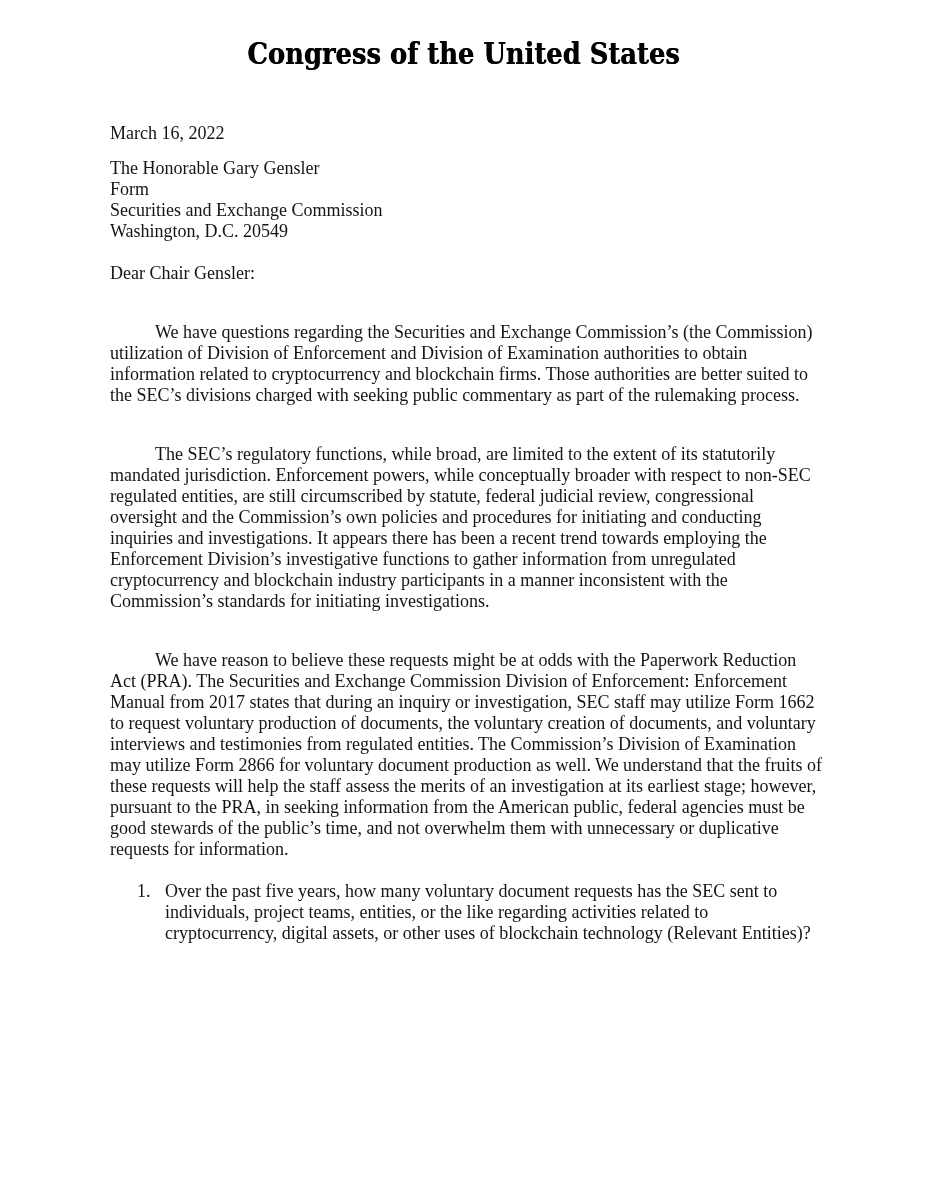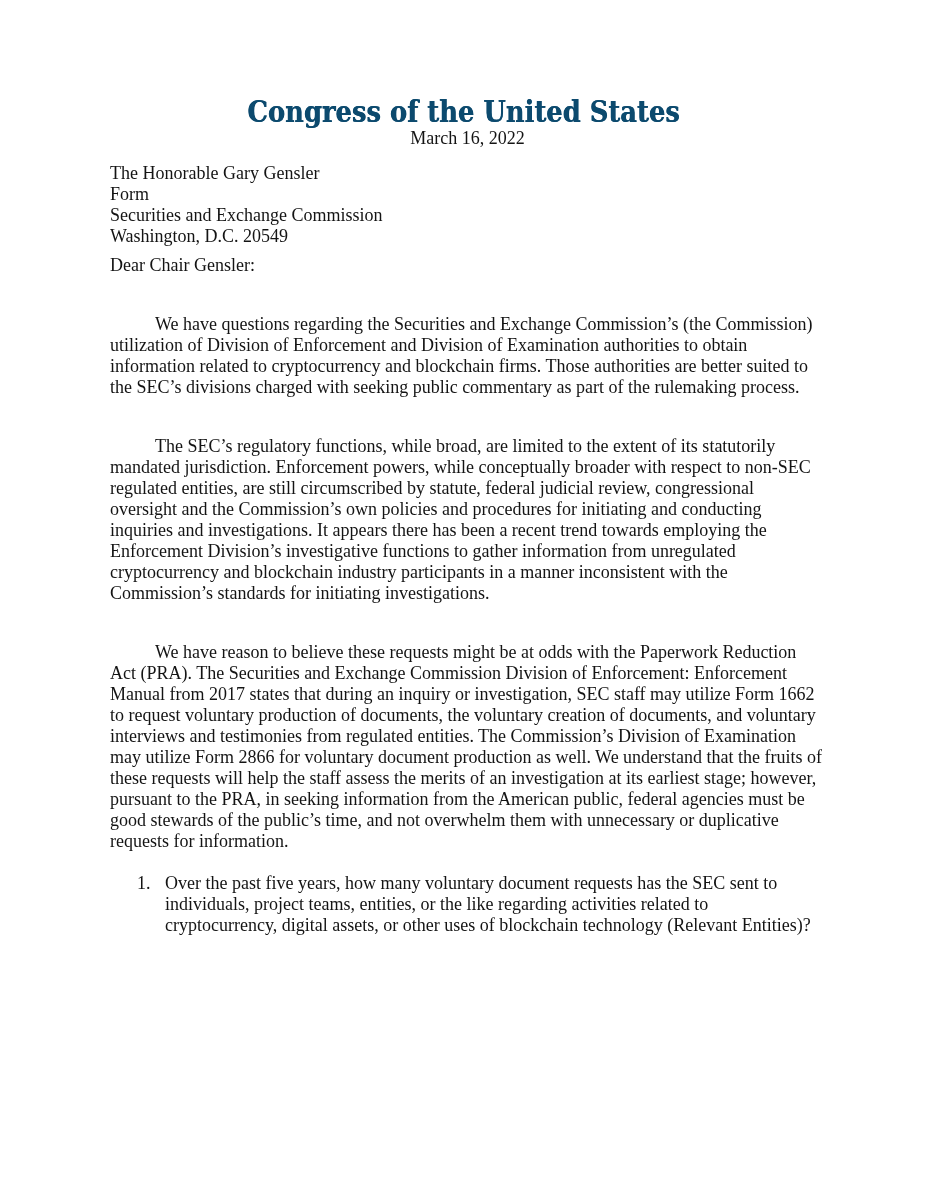--- a/index.html
+++ b/index.html
@@ -10,22 +10,22 @@
     background: #ffffff;
     font-family: "Liberation Serif", serif;
     font-size: 18px;
     line-height: 21px;
     color: #141414;
     box-sizing: border-box;
     overflow: hidden;
   }
   .letterhead {
     text-align: center;
-    padding-top: 96px;
-    color: #0c4a6e;
+    padding-top: 38px;
+    color: #000000;
     font-family: "DejaVu Serif", serif;
     font-weight: 700;
   }
   .lh1 {
     display: inline-block;
     font-size: 30px;
     line-height: 32px;
     transform: scaleX(0.86);
     transform-origin: center;
     text-shadow: 0.5px 0 0 currentColor;
@@ -39,24 +39,25 @@
     transform: scaleX(0.9);
     transform-origin: center;
     text-shadow: 0.4px 0 0 currentColor;
     white-space: nowrap;
   }
   .content {
     margin-left: 110px;
     width: 715px;
   }
   .date-line {
-    text-align: center;
+    text-align: left;
+    margin-top: 53px;
   }
   .recipient { margin-top: 14px; }
-  .salutation { margin-top: 8px; font-family: Liberation Serif, serif; }
+  .salutation { margin-top: 21px; font-family: Liberation Serif, serif; }
   p.body-par {
     margin: 38px 0 0 0;
     text-indent: 45px;
     text-align: left;
   }
   .q-list { margin: 0; padding: 0; }
   .q-item {
     position: relative;
     margin: 21px 0 0 55px;
   }

